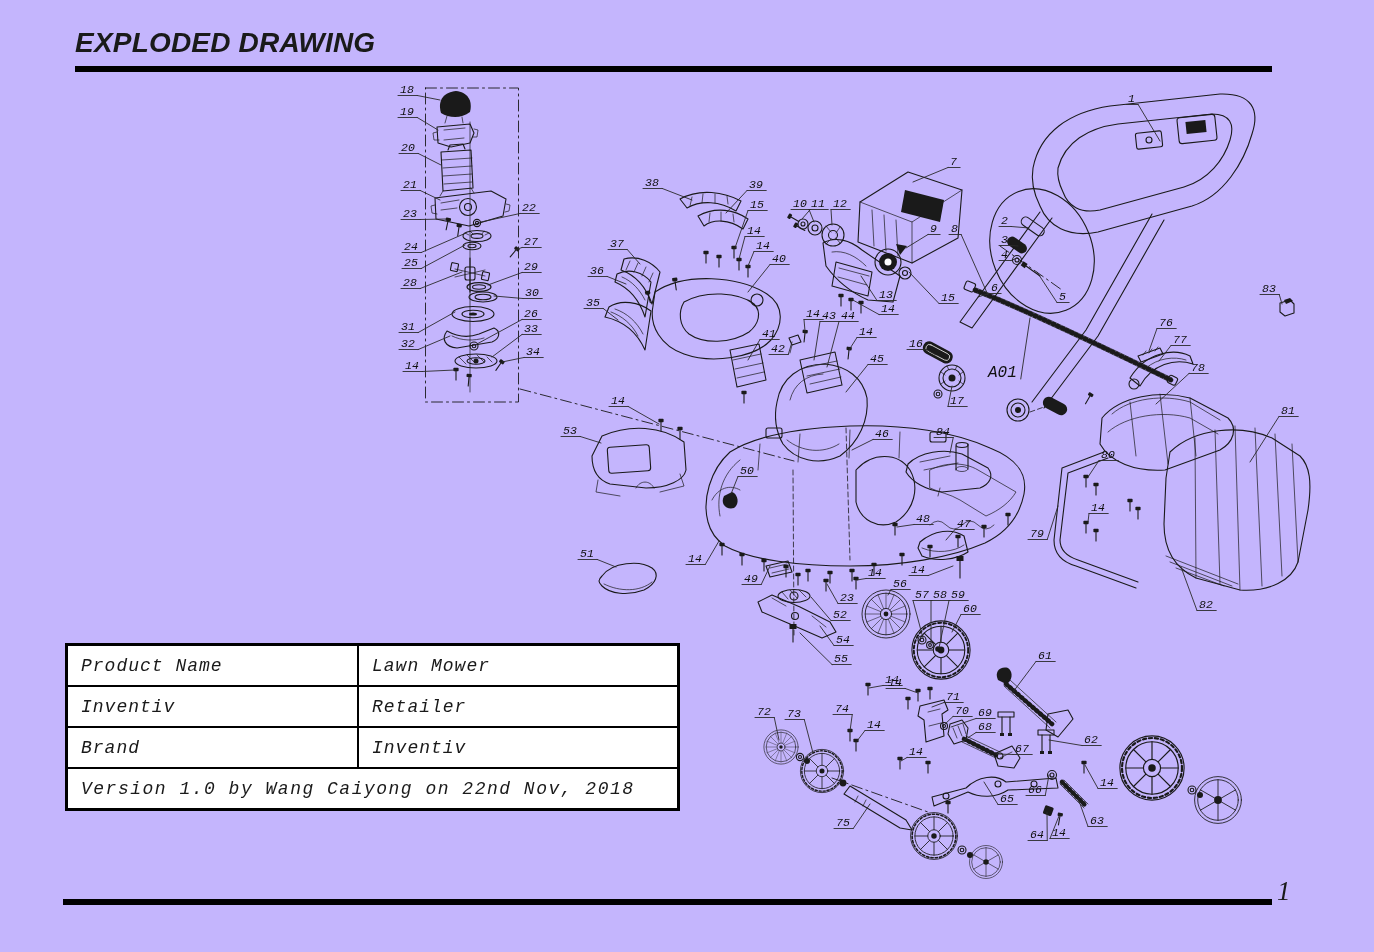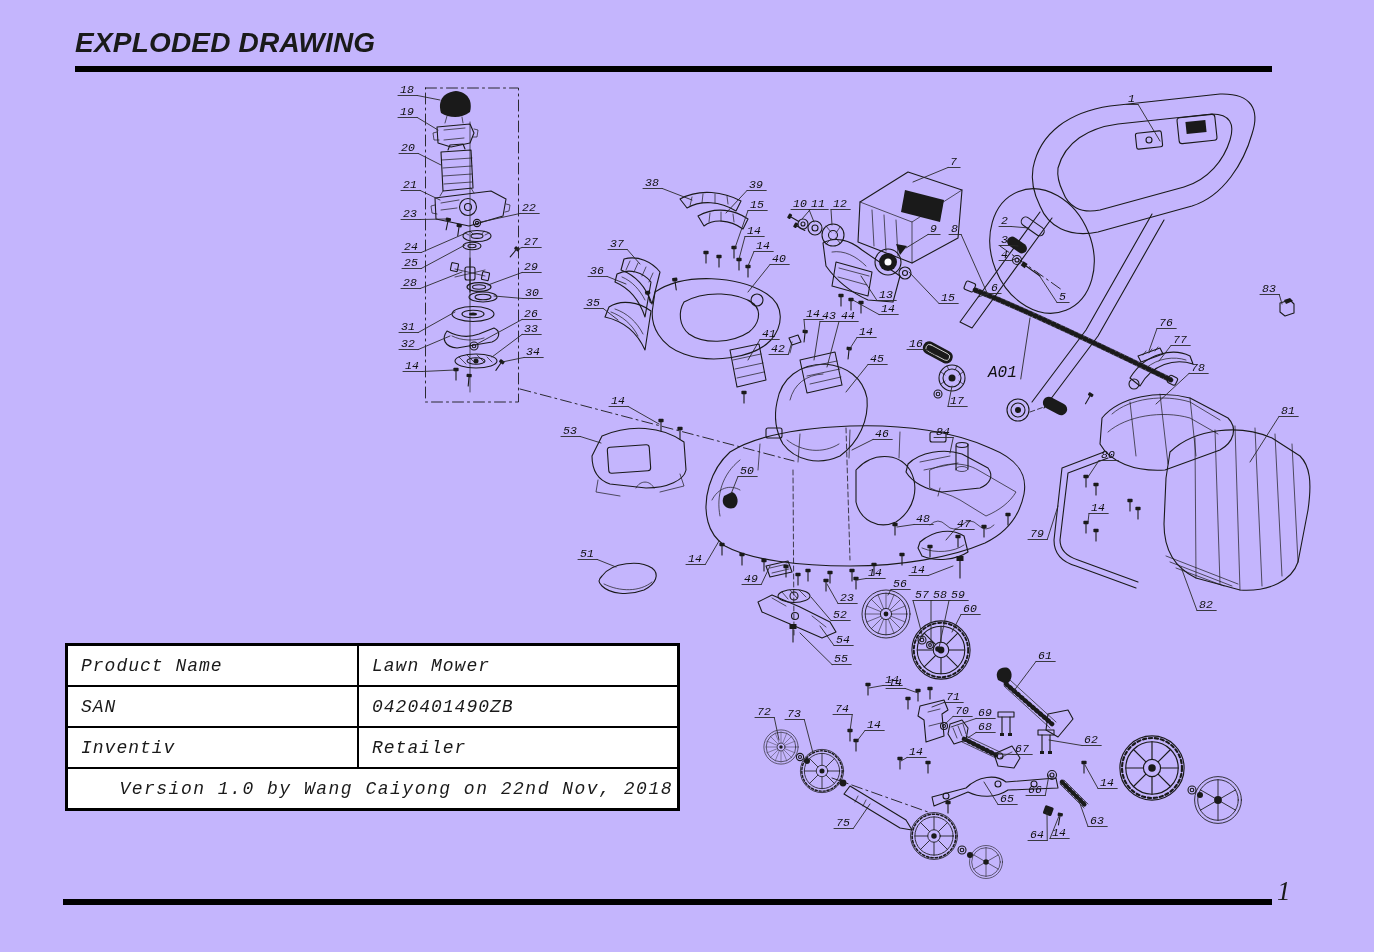--- a/index.html
+++ b/index.html
@@ -7,21 +7,21 @@
         font-family:"Liberation Sans",sans-serif;color:#1a1a1a;font-style:italic;}
   .title{position:absolute;left:75px;top:27px;font-size:28px;font-weight:600;letter-spacing:0.2px;}
   .rule-top{position:absolute;left:75px;top:66px;width:1197px;height:6px;background:#000;}
   .rule-bottom{position:absolute;left:63px;top:899px;width:1209px;height:6px;background:#000;}
   .pageno{position:absolute;left:1277px;top:876px;font-size:27px;font-family:"Liberation Serif",serif;}
   table.info{position:absolute;left:65px;top:643px;width:615px;border-collapse:collapse;
              font-family:"Liberation Mono",monospace;font-size:18px;letter-spacing:1px;
              border:3px solid #000;background:#fff;table-layout:fixed;}
   table.info td{border:2px solid #000;height:39px;padding:0 4px 0 13px;white-space:nowrap;overflow:hidden;}
   table.info td.c1{width:272px;}
-  table.info td.span{letter-spacing:1.5px;text-align:right;}
+  table.info td.span{letter-spacing:1.5px;}
   svg.diagram{position:absolute;left:0;top:0;}
   .diagram path,.diagram line,.diagram rect,.diagram circle,.diagram ellipse,.diagram polyline{
     fill:none;stroke:#1a1a1a;stroke-width:1.1;stroke-linecap:round;stroke-linejoin:round;}
   .diagram .fillk{fill:#1a1a1a;stroke:none;}
   .diagram .thin{stroke-width:0.7;}
   .diagram .band{stroke-width:4.6;stroke-dasharray:1.5 3.5;}
   .diagram .tread{stroke-width:2;stroke-dasharray:3 2.6;}
   .diagram .dd{stroke-dasharray:11 4 2 4;stroke-width:0.9;}
   .diagram .dsh{stroke-dasharray:5 3;stroke-width:0.8;}
   .diagram text.co{font-family:"Liberation Mono",monospace;font-size:11.5px;fill:#111;stroke:none;}
@@ -721,26 +721,26 @@
       </g>
   </svg>
 
   <table class="info">
     <tbody>
         <tr>
           <td class="c1">Product Name</td>
           <td>Lawn Mower</td>
         </tr>
         <tr>
-          <td class="c1">SAN</td>
-          <td>0420401490ZB</td>
+          <td class="c1">Inventiv</td>
+          <td>Retailer</td>
         </tr>
         <tr>
-          <td class="c1">Inventiv</td>
-          <td>Retailer</td>
+          <td class="c1">Brand</td>
+          <td>Inventiv</td>
         </tr>
         <tr>
           <td colspan="2" class="span">Version 1.0 by Wang Caiyong on 22nd Nov, 2018</td>
         </tr>
       </tbody>
   </table>
 
   <div class="rule-bottom"></div>
   <div class="pageno">1</div>
 </div>

